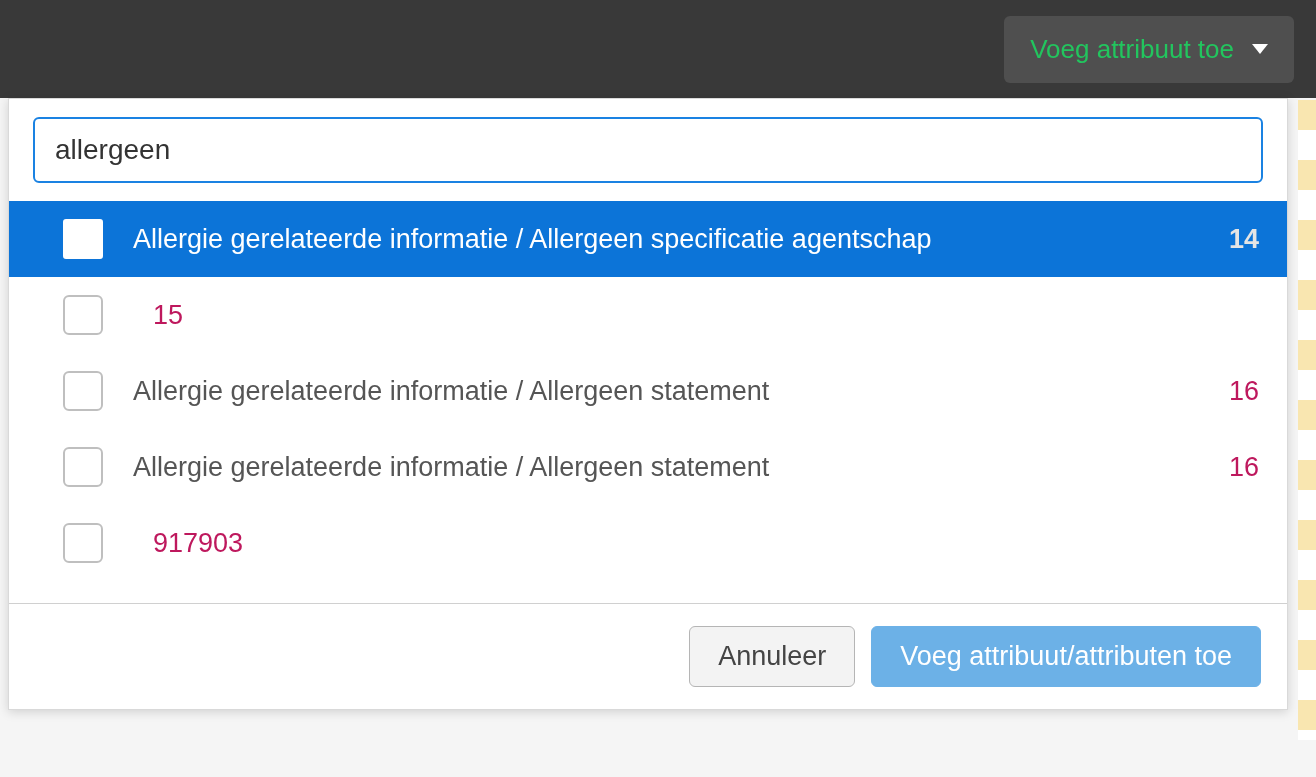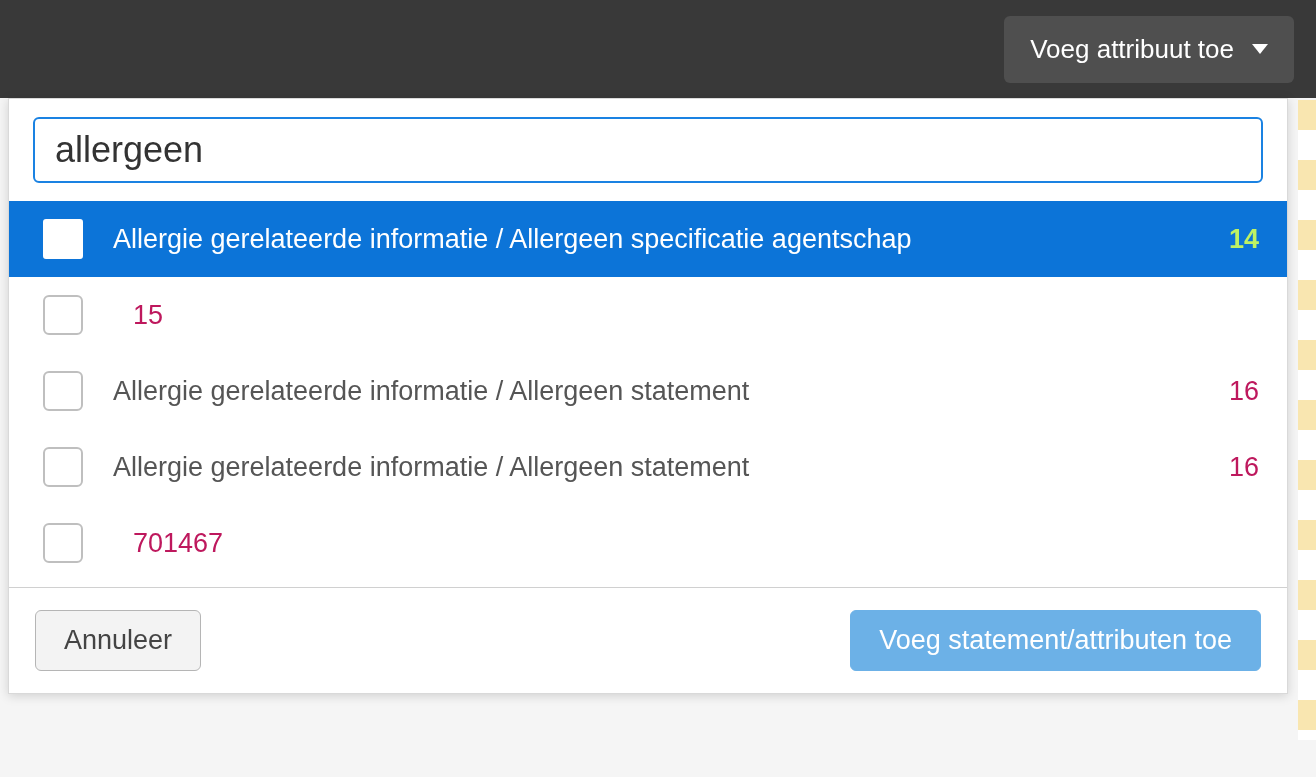--- a/index.html
+++ b/index.html
@@ -17,21 +17,21 @@
     .toolbar {
       background: #393939;
       height: 98px;
       display: flex;
       justify-content: flex-end;
       align-items: center;
       padding-right: 22px;
     }
     .toolbar-btn {
       background: #4f4f4f;
-      color: #ffffff;
+      color: #22c55e;
       font-size: 26px;
       padding: 18px 26px;
       border-radius: 6px;
       display: flex;
       align-items: center;
       gap: 18px;
       cursor: pointer;
       border: none;
     }
     .caret {
@@ -51,32 +51,32 @@
       border: 1px solid #d9d9d9;
     }
     .search-wrapper {
       padding: 18px 24px 18px 24px;
     }
     .search-input {
       width: 100%;
       height: 66px;
       border: 2px solid #1a82e2;
       border-radius: 6px;
-      font-size: 36px;
+      font-size: 28px;
       padding: 0 20px;
       color: #333;
       outline: none;
     }
     .list {
       list-style: none;
     }
     .list-item {
       display: flex;
       align-items: center;
-      padding: 18px 28px 18px 34px;
+      padding: 18px 28px 18px 54px;
       font-size: 27px;
       color: #555;
       cursor: pointer;
     }
     .list-item.selected {
       background: #0c74d8;
       color: #fff;
     }
     .checkbox {
       width: 40px;
@@ -96,30 +96,30 @@
       white-space: nowrap;
       overflow: hidden;
       text-overflow: ellipsis;
     }
     .item-count {
       margin-left: 20px;
       color: #be185d;
       font-size: 27px;
     }
     .list-item.selected .item-count {
-      color: #bef264;
+      color: #e5e5e5;
       font-weight: 600;
     }
     .footer {
       border-top: 1px solid #d0d0d0;
       padding: 22px 26px;
       display: flex;
-      justify-content: space-between;
+      justify-content: flex-end;
       gap: 16px;
-      margin-top: 6px;
+      margin-top: 22px;
     }
     .btn {
       font-size: 27px;
       padding: 14px 28px;
       border-radius: 6px;
       cursor: pointer;
     }
     .btn-cancel {
       background: #f3f3f3;
       color: #444;
@@ -176,21 +176,21 @@
       <span class="item-label">Allergie gerelateerde informatie / Allergeen statement</span>
       <span class="item-count">16</span>
     </li>
     <li class="list-item">
       <span class="checkbox"></span>
       <span class="item-label">Allergie gerelateerde informatie / Allergeen statement</span>
       <span class="item-count">16</span>
     </li>
     <li class="list-item">
       <span class="checkbox"></span>
-      <span class="item-count">701467</span>
+      <span class="item-count">917903</span>
     </li>
   </ul>
 
   <div class="footer">
     <button class="btn btn-cancel">Annuleer</button>
-    <button class="btn btn-primary">Voeg statement/attributen toe</button>
+    <button class="btn btn-primary">Voeg attribuut/attributen toe</button>
   </div>
 </div>
 
 </body></html>

